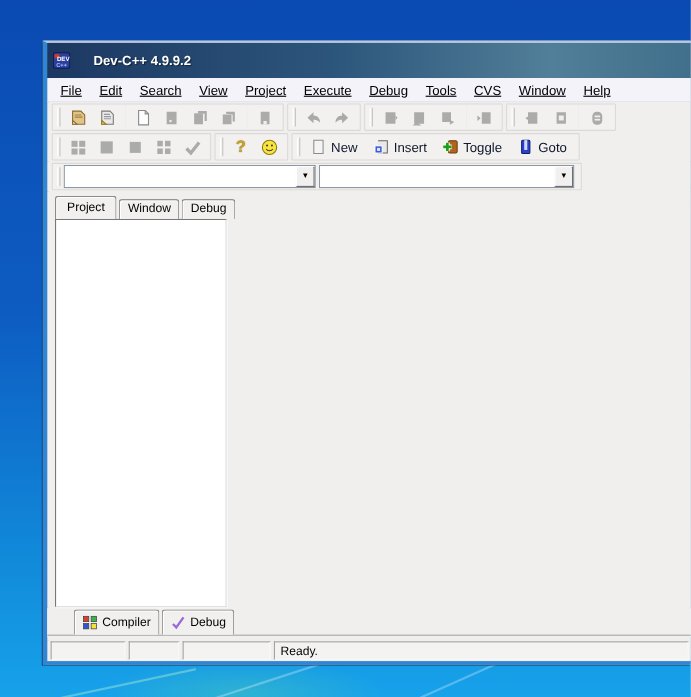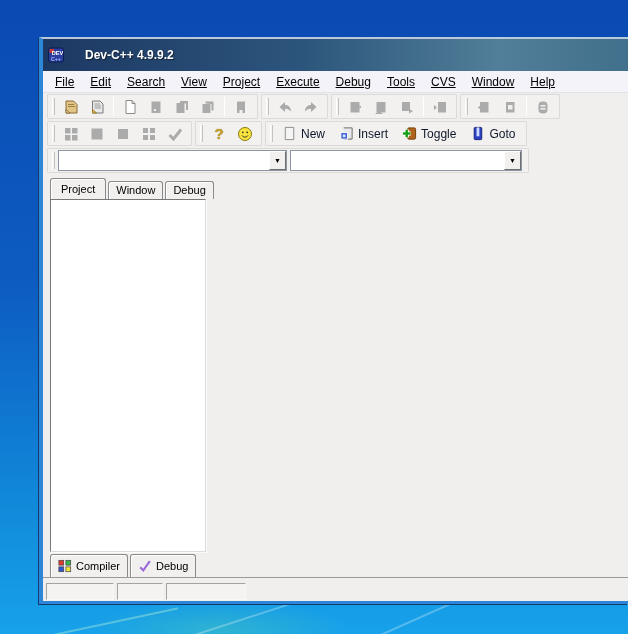--- a/index.html
+++ b/index.html
@@ -53,21 +53,21 @@
                display:flex; align-items:center; justify-content:center; font-size:7px; color:#000; }
 
   .client { flex:1 1 auto; position:relative; background:var(--client-bg,#f0efee); padding:4px 0 0 7px; }
   .tabs-top { display:flex; align-items:flex-end; height:21px; }
   .tab { background:#f1f0ee; border:1px solid #8a8a8a; border-bottom:none; border-radius:3px 3px 0 0;
          box-shadow:inset 1px 1px 0 #fff; font-size:11px; color:#000; padding:2px 7px 3px; margin-right:2px; height:18px; }
   .tab.active { height:21px; padding:4px 10px 3px; position:relative; z-index:2; }
   .tree-panel { width:156px; height:353px; background:var(--panel-bg,#fff);
                 border:1px solid; border-color:#777 #dcdcdc #dcdcdc #777; box-shadow:1px 1px 0 #fbfbfb; }
 
-  .bottom-tabs { flex:0 0 26px; display:flex; align-items:flex-end; padding-left:7px;
+  .bottom-tabs { flex:0 0 26px; display:flex; align-items:flex-end; padding-left:24px;
                  border-bottom:1px solid #9a9a9a; box-shadow:0 1px 0 #fff; background:var(--client-bg,#f0efee); }
   .btab { display:flex; align-items:center; gap:4px; background:#f1f0ee; border:1px solid #8a8a8a; border-bottom:none;
           border-radius:3px 3px 0 0; box-shadow:inset 1px 1px 0 #fff; font-size:11px; padding:3px 7px 4px; margin-right:2px; height:23px; }
   .btab svg { display:block; }
 
   .status-gap { flex:0 0 4px; background:var(--client-bg,#f0efee); }
   .statusbar { flex:0 0 19px; display:flex; gap:3px; padding:1px 2px 1px 3px; background:var(--client-bg,#f0efee); }
   .pane { border:1px solid; border-color:#a3a3a3 #f8f8f8 #f8f8f8 #a3a3a3; background:#f4f3f2;
           font-size:11px; color:#000; padding:1px 5px; display:flex; align-items:center; }
   .pane.p1 { width:68px; } .pane.p2 { width:46px; } .pane.p3 { width:80px; } .pane.p4 { flex:1; }
@@ -430,16 +430,17 @@
         <span>Debug</span>
       </span>
     </div>
 
     <div class="status-gap"></div>
 
     <div class="statusbar">
       <span class="pane p1"></span>
       <span class="pane p2"></span>
       <span class="pane p3"></span>
+      <span class="pane p4">Ready.</span>
     </div>
 
   </div>
 </div>
 
 </body></html>

